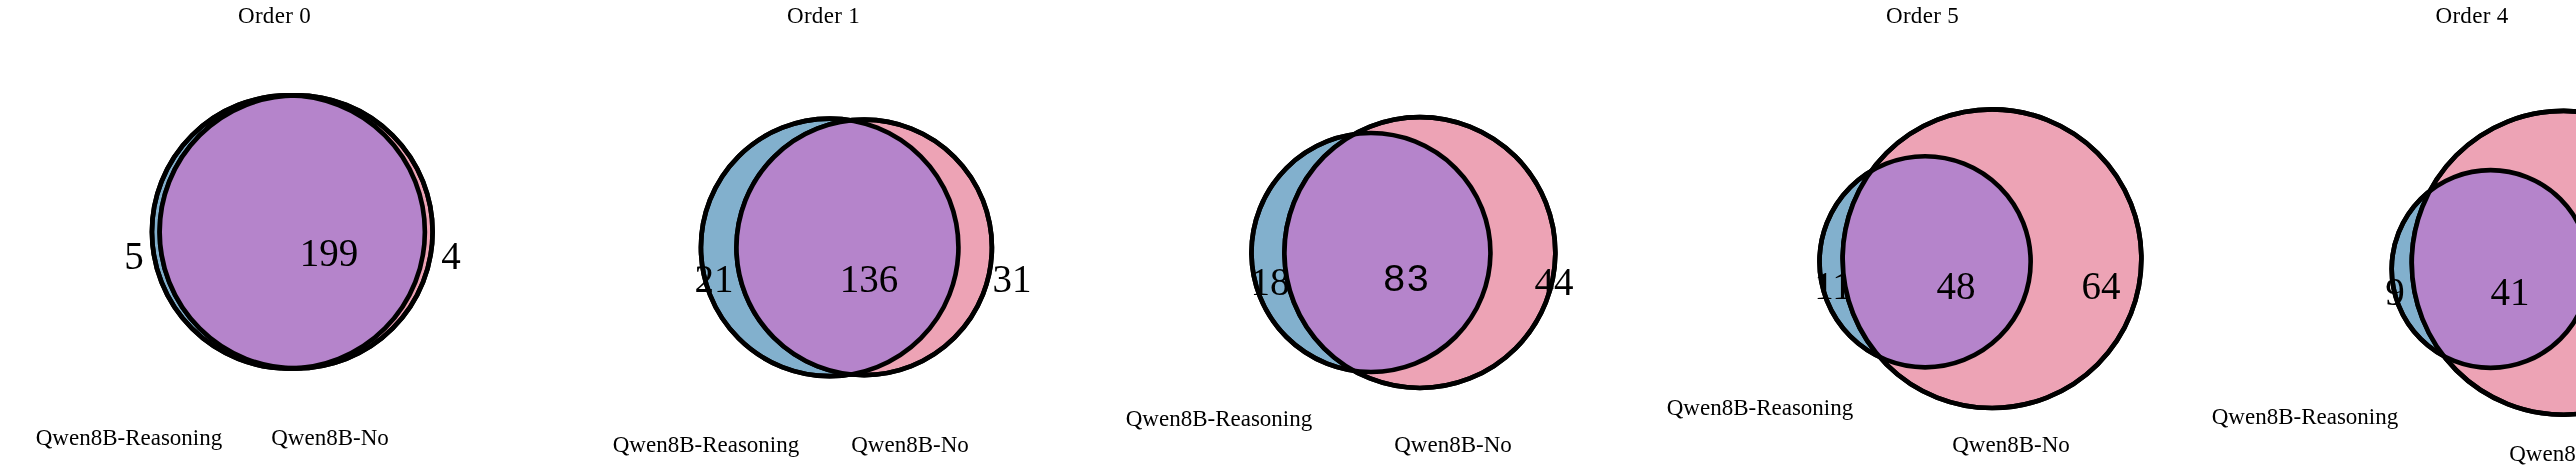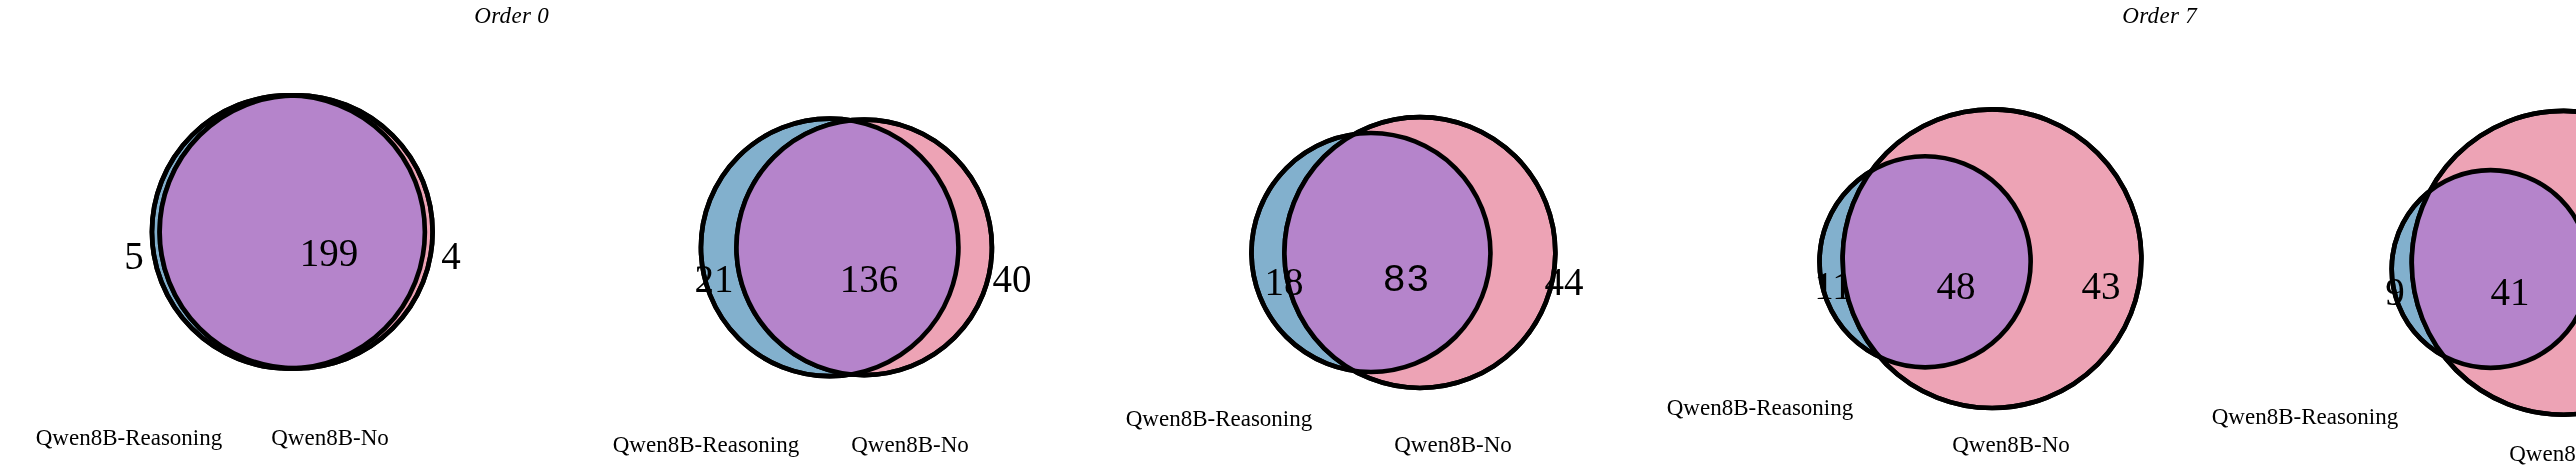--- a/index.html
+++ b/index.html
@@ -24,26 +24,25 @@
     position: absolute;
     top: 0;
     width: 549px;
     height: 470px;
   }
   .panel-title {
     position: absolute;
     left: 0;
     right: 0;
     top: 2.1px;
-    text-align: right;
+    text-align: center;
     font-size: 23px;
     line-height: 27px;
     letter-spacing: 0.3px;
     white-space: nowrap;
-    font-style: italic;
   }
   .venn-svg {
     position: absolute;
     left: 0;
     top: 0;
     width: 549px;
     height: 470px;
     overflow: visible;
   }
   .count {
@@ -81,70 +80,71 @@
       <circle cx="575" cy="450" r="265" fill="none" stroke="#000000" stroke-width="9"></circle>
     </svg>
     <div class="count" style="left:134px; top:255px;">5</div>
     <div class="count" style="left:293px; top:252px;margin-left:36px;">199</div>
     <div class="count" style="left:451px; top:255px;">4</div>
     <div class="set-label" style="left:129px; top:437px;">Qwen8B-Reasoning</div>
     <div class="set-label" style="left:330px; top:437px;">Qwen8B-No</div>
   </div>
 
   <div class="panel" style="left:549px;">
+    <div class="panel-title">Order 1</div>
     <svg class="venn-svg" viewBox="0 0 1066 912">
       <circle cx="545" cy="480" r="250" fill="#82b0cd" stroke="#000000" stroke-width="9"></circle>
       <circle cx="612" cy="480" r="248" fill="#eda3b5" stroke="#000000" stroke-width="9"></circle>
       <clipPath id="clipA1">
           <circle cx="545" cy="480" r="250"></circle>
         </clipPath>
       <circle cx="612" cy="480" r="248" fill="#b584cb" clip-path="url(#clipA1)"></circle>
       <circle cx="545" cy="480" r="250" fill="none" stroke="#000000" stroke-width="9"></circle>
       <circle cx="612" cy="480" r="248" fill="none" stroke="#000000" stroke-width="9"></circle>
     </svg>
     <div class="count" style="left:165px; top:278px;">21</div>
     <div class="count" style="left:320px; top:278px;">136</div>
-    <div class="count" style="left:463px; top:278px;">40</div>
+    <div class="count" style="left:463px; top:278px;">31</div>
     <div class="set-label" style="left:157px; top:444px;">Qwen8B-Reasoning</div>
     <div class="set-label" style="left:361px; top:444px;">Qwen8B-No</div>
   </div>
 
   <div class="panel" style="left:1098px;">
     <svg class="venn-svg" viewBox="0 0 1066 912">
       <circle cx="530" cy="490" r="232" fill="#82b0cd" stroke="#000000" stroke-width="9"></circle>
       <circle cx="625" cy="490" r="263" fill="#eda3b5" stroke="#000000" stroke-width="9"></circle>
       <clipPath id="clipA2">
           <circle cx="530" cy="490" r="232"></circle>
         </clipPath>
       <circle cx="625" cy="490" r="263" fill="#b584cb" clip-path="url(#clipA2)"></circle>
       <circle cx="530" cy="490" r="232" fill="none" stroke="#000000" stroke-width="9"></circle>
       <circle cx="625" cy="490" r="263" fill="none" stroke="#000000" stroke-width="9"></circle>
     </svg>
-    <div class="count" style="left:186px; top:281px;">18</div>
+    <div class="count" style="left:172px; top:281px;">18</div>
     <div class="count" style="left:308px; top:281px;font-family:Liberation Mono, monospace;">83</div>
-    <div class="count" style="left:466px; top:281px;font-family:Liberation Serif, serif;">44</div>
+    <div class="count" style="left:456px; top:281px;font-family:Liberation Serif, serif;">44</div>
     <div class="set-label" style="left:121px; top:418px;">Qwen8B-Reasoning</div>
     <div class="set-label" style="left:355px; top:444px;">Qwen8B-No</div>
   </div>
 
   <div class="panel" style="left:1648px;">
-    <div class="panel-title">Order 7</div>
+    <div class="panel-title">Order 5</div>
     <svg class="venn-svg" viewBox="0 0 1066 912">
       <circle cx="538" cy="508" r="205" fill="#82b0cd" stroke="#000000" stroke-width="9"></circle>
       <circle cx="668" cy="502" r="290" fill="#eda3b5" stroke="#000000" stroke-width="9"></circle>
       <clipPath id="clipA3">
           <circle cx="538" cy="508" r="205"></circle>
         </clipPath>
       <circle cx="668" cy="502" r="290" fill="#b584cb" clip-path="url(#clipA3)"></circle>
       <circle cx="538" cy="508" r="205" fill="none" stroke="#000000" stroke-width="9"></circle>
       <circle cx="668" cy="502" r="290" fill="none" stroke="#000000" stroke-width="9"></circle>
     </svg>
     <div class="count" style="left:185px; top:285px;font-family:Liberation Serif, serif;">11</div>
     <div class="count" style="left:308px; top:285px;">48</div>
-    <div class="count" style="left:453px; top:285px;">43</div>
+    <div class="count" style="left:453px; top:285px;">64</div>
     <div class="set-label" style="left:112px; top:407px;">Qwen8B-Reasoning</div>
     <div class="set-label" style="left:363px; top:444px;">Qwen8B-No</div>
   </div>
 
   <div class="panel" style="left:2197px; width:550px;">
     <div class="panel-title">Order 4</div>
     <svg class="venn-svg" viewBox="0 0 1066 912">
       <circle cx="570" cy="522" r="192" fill="#82b0cd" stroke="#000000" stroke-width="9"></circle>
       <circle cx="712" cy="510" r="295" fill="#eda3b5" stroke="#000000" stroke-width="9"></circle>
       <clipPath id="clipA4">

